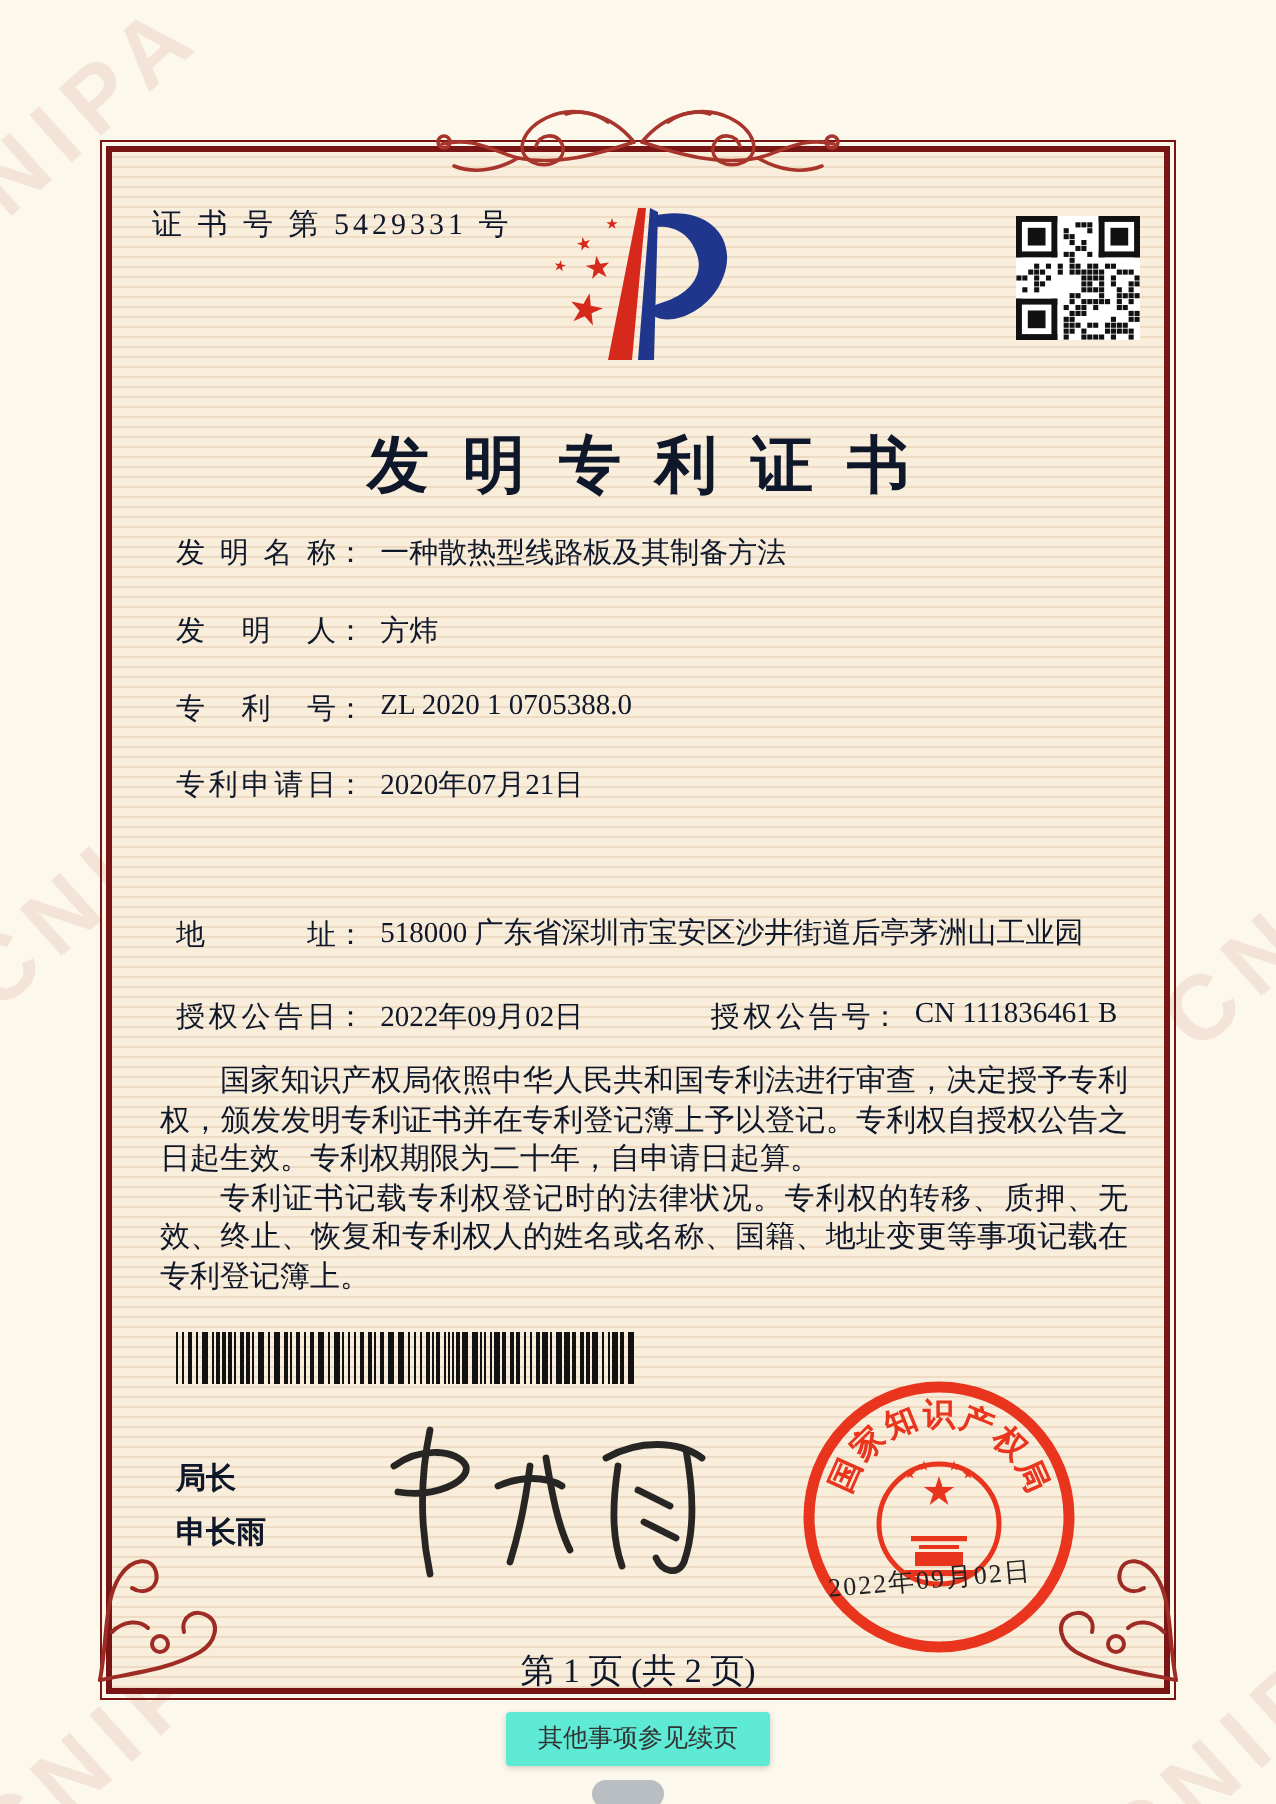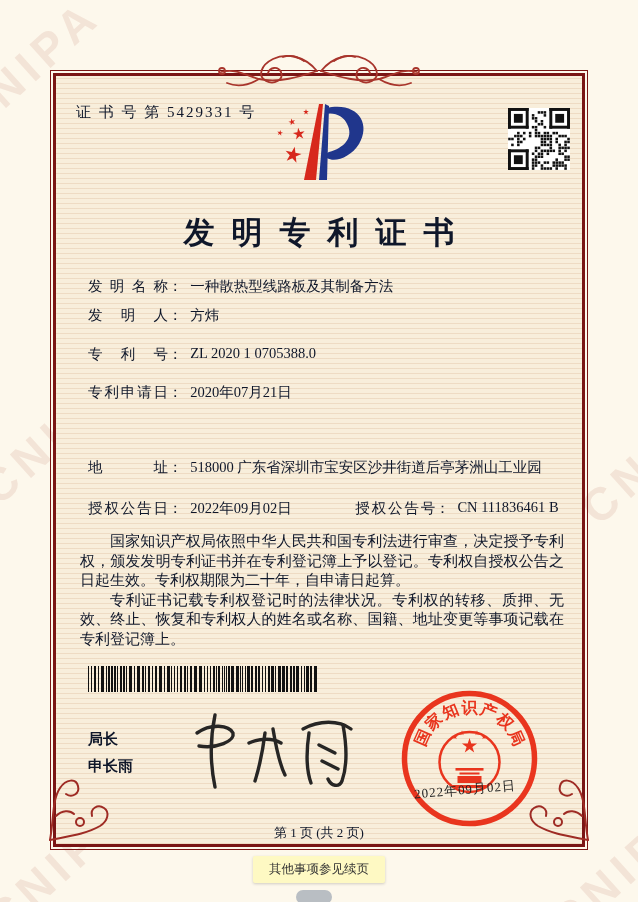--- a/index.html
+++ b/index.html
@@ -34,23 +34,23 @@
   #paragraphs{left:80px;top:532px;width:484px;font-size:15px;line-height:19.5px;text-align:justify;}
   #paragraphs p{margin:0;text-indent:2em;}
 
   #barcode-box{left:88px;top:666px;width:236px;height:26px;}
   #sig-title{left:88px;top:730px;font-family:"Liberation Sans","DejaVu Sans",sans-serif;font-weight:bold;font-size:15px;}
   #sig-name{left:88px;top:757px;font-family:"Liberation Sans","DejaVu Sans",sans-serif;font-weight:bold;font-size:15px;}
   #signature-svg{left:185px;top:703px;}
   #seal-svg{left:397px;top:686px;}
   #seal-date{left:394px;top:781px;width:142px;text-align:center;font-size:13px;letter-spacing:1px;
              color:#222;transform:rotate(-5deg);}
-  #page-info{left:0;top:824px;width:638px;text-align:center;font-size:13px;}
-
-  #note-box{left:50%;top:856px;transform:translateX(-50%);background:#fef9c3;padding:5px 16px;
+  #page-info{left:0;top:824px;width:638px;text-align:center;font-size:17px;}
+
+  #note-box{left:50%;top:856px;transform:translateX(-50%);background:#5eead4;padding:5px 16px;
             font-size:12.5px;color:#333;border-radius:2px;box-shadow:0 1px 3px rgba(0,0,0,0.18);white-space:nowrap;}
   #gray-tab{left:296px;top:890px;width:36px;height:14px;background:#b9bec3;border-radius:7px;}
 
   .flourish{pointer-events:none;}
   svg text{font-family:"Liberation Serif","DejaVu Serif",serif;}
 </style>
 </head>
 <body>
 
 <div id="page">
@@ -247,21 +247,21 @@
       <rect x="32.676190476190484" y="59.247619047619054" width="2.5523809523809526" height="2.5523809523809526" fill="#111"></rect>
       <rect x="35.62857142857143" y="59.247619047619054" width="2.5523809523809526" height="2.5523809523809526" fill="#111"></rect>
       <rect x="38.58095238095238" y="59.247619047619054" width="2.5523809523809526" height="2.5523809523809526" fill="#111"></rect>
       <rect x="41.53333333333334" y="59.247619047619054" width="2.5523809523809526" height="2.5523809523809526" fill="#111"></rect>
       <rect x="47.438095238095244" y="59.247619047619054" width="2.5523809523809526" height="2.5523809523809526" fill="#111"></rect>
       <rect x="56.295238095238105" y="59.247619047619054" width="2.5523809523809526" height="2.5523809523809526" fill="#111"></rect>
     </svg>
 
   <div class="abs ink" id="title">发明专利证书</div>
 
-  <div class="abs ink field-row" style="top:277px">
+  <div class="abs ink field-row" style="top:267px">
     <span class="flabel">发明名称</span><span class="fcolon">：</span>
     <span class="fvalue">一种散热型线路板及其制备方法</span>
   </div>
   <div class="abs ink field-row" style="top:306px">
     <span class="flabel">发明人</span><span class="fcolon">：</span>
     <span class="fvalue">方炜</span>
   </div>
   <div class="abs ink field-row" style="top:345px">
     <span class="flabel">专利号</span><span class="fcolon">：</span>
     <span class="fvalue">ZL 2020 1 0705388.0</span>

